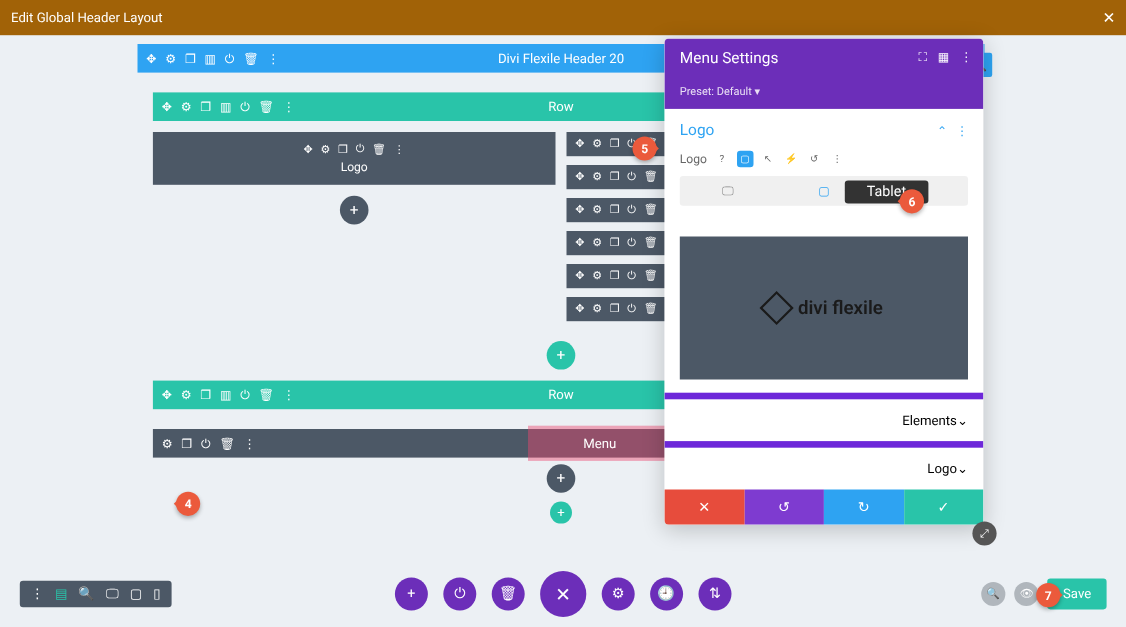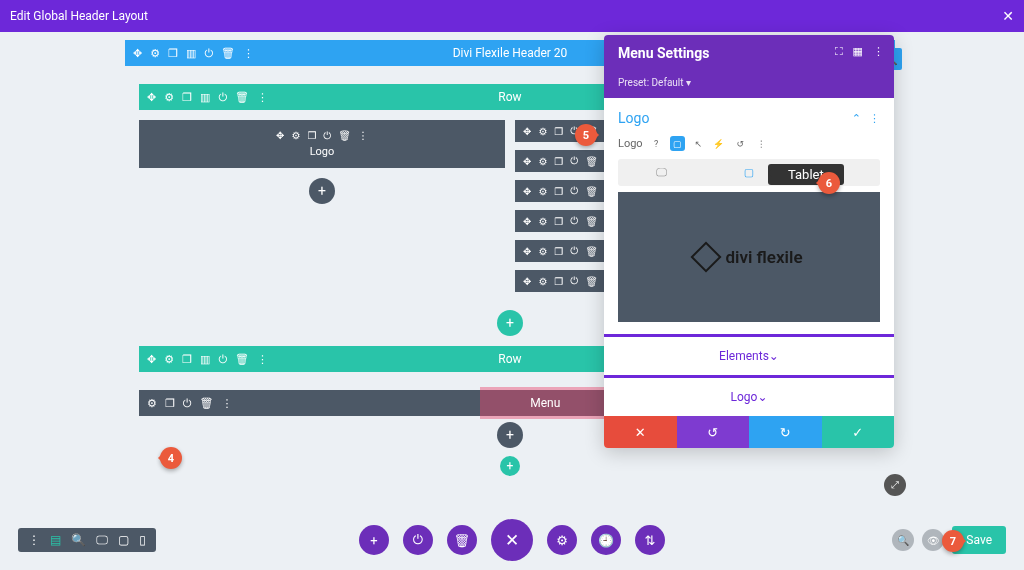--- a/index.html
+++ b/index.html
@@ -1,56 +1,56 @@
 <!DOCTYPE html>
 <html><head>
 <meta charset="utf-8">
 <style>
 *{margin:0;padding:0;box-sizing:border-box;font-family:-apple-system,BlinkMacSystemFont,"Segoe UI",Roboto,sans-serif}
 body{background:#ecf0f4;width:1024px;height:570px;position:relative;overflow:hidden}
-.top-bar{background:#6d28d9;color:#fff;height:21px;display:flex;align-items:center;padding:16px 10px;font-size:12px;justify-content:space-between}
+.top-bar{background:#a16207;color:#fff;height:21px;display:flex;align-items:center;padding:16px 10px;font-size:12px;justify-content:space-between}
 .close-x{cursor:pointer;font-size:14px}
 .canvas{position:absolute;top:40px;left:125px;width:770px}
 .section-bar{background:#2ea3f2;height:26px;display:flex;align-items:center;padding:0 8px;position:relative}
 .row-bar{background:#29c4a9;height:26px;display:flex;align-items:center;padding:0 8px;margin-top:18px;position:relative}
 .tool-icons{display:flex;gap:8px;color:#fff;font-size:11px}
 .tool-icons span{cursor:pointer}
 .bar-label{position:absolute;left:50%;transform:translateX(-50%);color:#fff;font-size:12px}
 .row-content{display:flex;gap:10px;margin-top:10px;padding:0 14px}
 .col-left,.col-right{flex:1}
 .logo-module{background:#4c5866;height:48px;display:flex;flex-direction:column;align-items:center;justify-content:center;color:#fff;font-size:11px;position:relative}
 .logo-module .mini-tools{display:flex;gap:7px;font-size:10px;margin-bottom:3px}
 .module-row{background:#4c5866;height:22px;margin-bottom:8px;display:flex;align-items:center;padding:0 8px;color:#fff;font-size:10px;gap:7px}
 .add-circle{width:26px;height:26px;border-radius:50%;background:#4c5866;color:#fff;display:flex;align-items:center;justify-content:center;font-size:14px;cursor:pointer;margin:10px auto}
 .add-circle.teal{background:#29c4a9}
 .menu-module{background:#4c5866;height:26px;margin:18px 14px 0 14px;position:relative;display:flex;align-items:center;padding:0 8px;color:#fff}
 .menu-highlight{position:absolute;left:46%;top:-3px;bottom:-3px;width:130px;background:rgba(236,72,110,0.45);display:flex;align-items:center;justify-content:center;color:#fff;font-size:12px}
 .settings-panel{position:absolute;top:35px;right:130px;width:290px;background:#fff;box-shadow:0 4px 20px rgba(0,0,0,0.2);border-radius:4px;overflow:hidden}
 .panel-header{background:#6c2eb9;color:#fff;padding:10px 14px}
-.panel-title{font-size:14px;font-weight:700}
+.panel-title{font-size:14px;font-weight:400}
 .panel-sub{font-size:10px;opacity:0.85;margin-top:16px}
 .panel-header-icons{position:absolute;top:10px;right:10px;display:flex;gap:10px;font-size:11px}
 .tabs{background:#8233d8;display:flex;color:#fff;font-size:11px}
 .tab{padding:8px 16px;cursor:pointer}
 .tab.active{background:#6c2eb9}
 .panel-body{padding:12px 14px;max-height:335px;overflow:hidden}
 .group-title{color:#2ea3f2;font-size:14px;display:flex;justify-content:space-between;align-items:center}
 .group-title .ctrl{color:#2ea3f2;font-size:11px;display:flex;gap:8px}
 .field-row{display:flex;align-items:center;gap:6px;margin-top:10px;font-size:11px;color:#666}
 .field-row .ic{width:15px;height:15px;border-radius:3px;display:flex;align-items:center;justify-content:center;font-size:9px}
 .ic.on{background:#2ea3f2;color:#fff}
 .device-tabs{display:flex;margin-top:8px;background:#f0f0f0;border-radius:3px;overflow:hidden}
 .device-tab{flex:1;text-align:center;padding:7px 0;font-size:11px;color:#888;cursor:pointer}
 .device-tab.active{color:#2ea3f2}
 .tooltip{position:absolute;background:#333;color:#fff;font-size:13px;padding:3px 20px;border-radius:3px;top:164px;left:768px;z-index:20}
 .tooltip::before{content:"";position:absolute;left:-4px;top:5px;border:4px solid transparent;border-right-color:#333}
-.preview-box{background:#4c5866;height:130px;margin-top:6px;display:flex;align-items:center;justify-content:center;color:#1a1a1a}
+.preview-box{background:#4c5866;height:130px;margin-top:28px;display:flex;align-items:center;justify-content:center;color:#1a1a1a}
 .preview-logo{display:flex;align-items:center;gap:8px;font-size:17px;font-weight:600;color:#1a1a1a}
 .hexagon{width:22px;height:22px;border:2.5px solid #1a1a1a;transform:rotate(45deg)}
-.accordion{border-top:3px solid #6d28d9;padding:12px 14px;display:flex;justify-content:center;align-items:center;font-size:12px;color:#6d28d9;cursor:pointer}
+.accordion{border-top:6px solid #6d28d9;padding:12px 14px;display:flex;justify-content:flex-end;align-items:center;font-size:12px;color:#000000;cursor:pointer}
 .panel-footer{display:flex;height:32px}
 .pf-btn{flex:1;display:flex;align-items:center;justify-content:center;color:#fff;cursor:pointer;font-size:13px}
 .pf-btn.red{background:#e74c3c}
 .pf-btn.purple{background:#7e3bd0}
 .pf-btn.blue{background:#2ea3f2}
 .pf-btn.teal{background:#29c4a9}
 .expand-handle{position:absolute;width:22px;height:22px;border-radius:50%;background:#555;color:#fff;right:118px;top:474px;display:flex;align-items:center;justify-content:center;font-size:10px;cursor:pointer}
 .bottom-bar{position:absolute;bottom:10px;left:0;right:0;height:40px;display:flex;align-items:center;padding:0 18px;justify-content:space-between}
 .bb-left{background:#4c5866;display:flex;align-items:center;gap:10px;padding:5px 10px;color:#fff;font-size:12px;border-radius:3px}
 .bb-left span{cursor:pointer}

